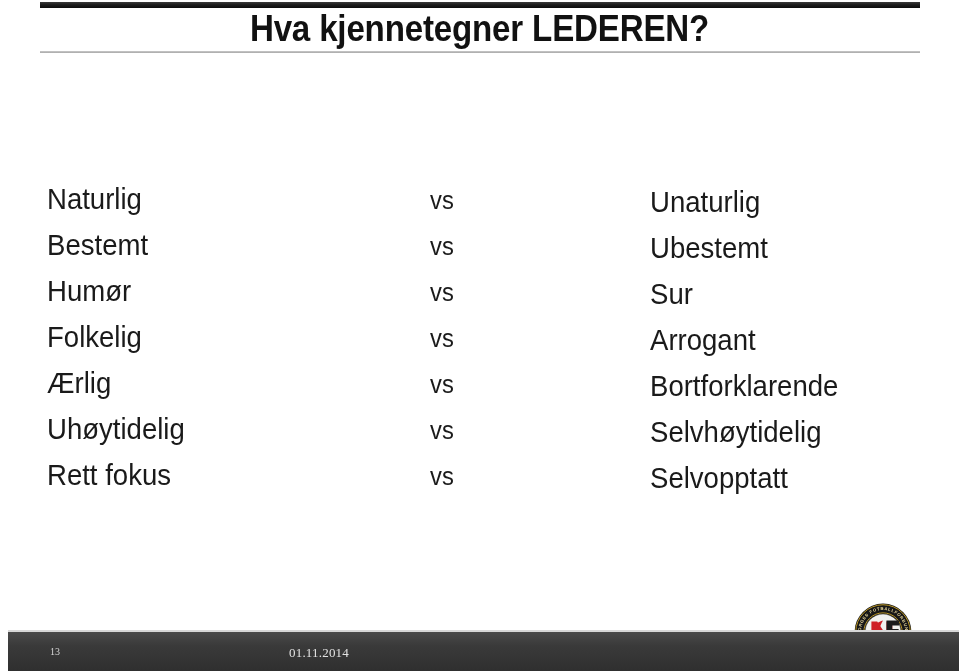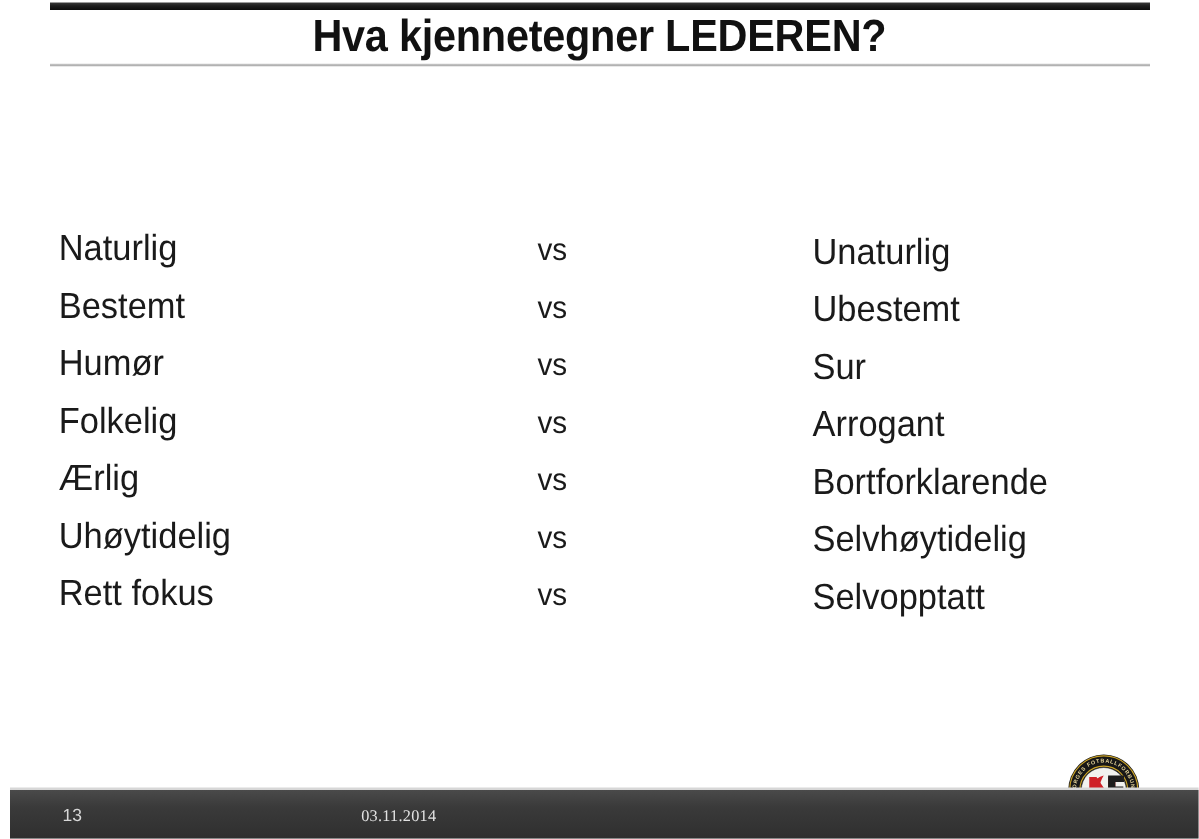--- a/index.html
+++ b/index.html
@@ -118,22 +118,22 @@
     left: 8px;
     top: 630px;
     width: 951px;
     height: 2px;
     background: #d7d7d7;
   }
   #slide-number {
     position: absolute;
     left: 42px;
     top: 11px;
-    font-family: Liberation Sans, sans-serif;
-    font-size: 14px;
+    font-family: Liberation Serif, serif;
+    font-size: 10px;
     line-height: 18px;
     color: #d8d8d8;
   }
   #footer-date {
     position: absolute;
     left: 256px;
     top: 12px;
     width: 110px;
     text-align: center;
     font-family: "Liberation Serif", "DejaVu Serif", serif;
@@ -229,16 +229,16 @@
       <path d="M 30,70 C 24,52 34,34 50,30 C 44,40 40,54 42,70 Z" fill="#cf2027"></path>
       <path d="M 30,70 L 30,32 L 40,32 L 56,56 L 56,32 L 66,32 L 66,70 L 56,70 L 40,47 L 40,70 Z" fill="#cf2027"></path>
       <path d="M 56,70 L 56,30 L 78,30 L 78,39 L 66,39 L 66,45 L 77,45 L 77,54 L 66,54 L 66,70 Z" fill="#1c1c1c"></path>
       <circle cx="50" cy="50" r="31" fill="none" stroke="#2b2b2b" stroke-width="0.8"></circle>
     </svg>
   </div>
 
   <div id="footer-topline"></div>
   <div id="footer">
     <div id="slide-number">13</div>
-    <div id="footer-date">03.11.2014</div>
+    <div id="footer-date">01.11.2014</div>
   </div>
 
 </div>
 
 </body></html>

